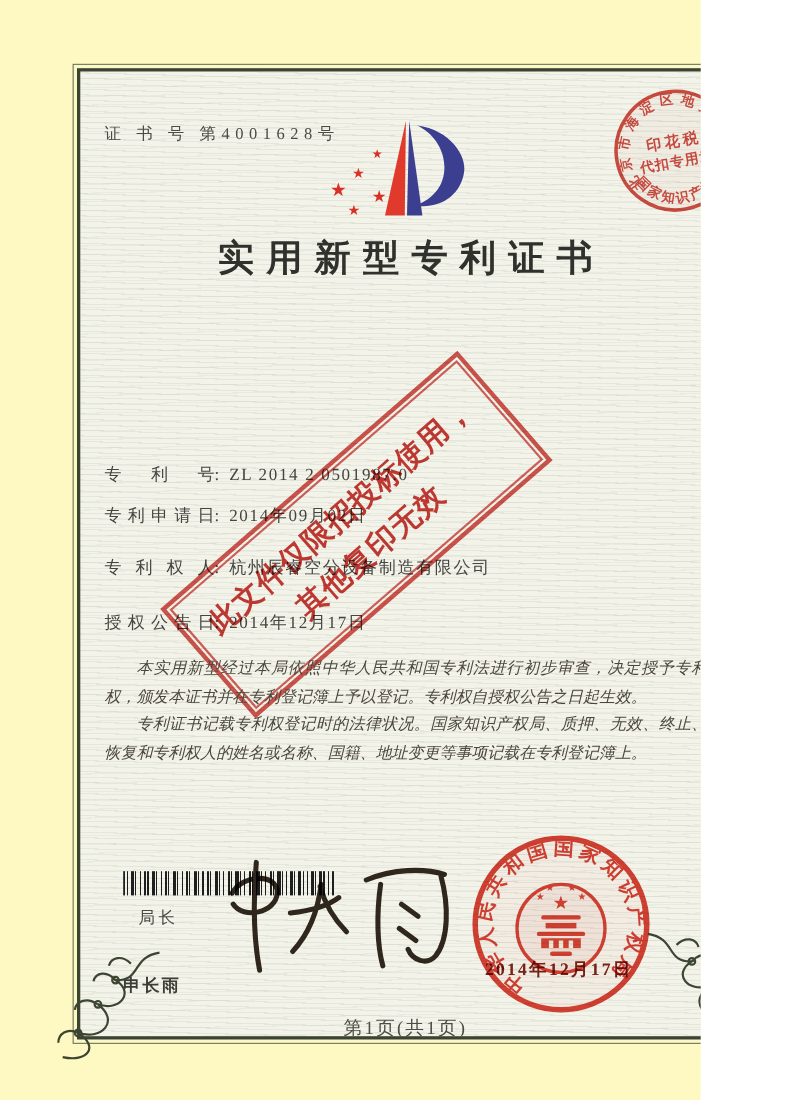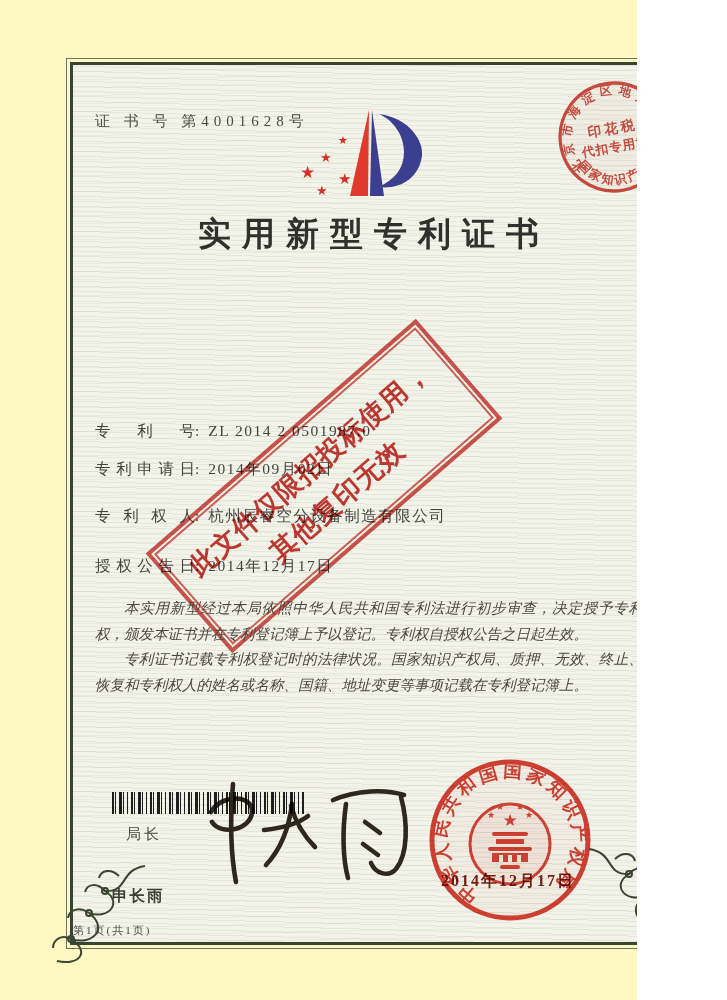--- a/index.html
+++ b/index.html
@@ -41,21 +41,21 @@
       #1e1e1e 3px 4px, rgba(0,0,0,0) 4px 7px,
       #1e1e1e 7px 10px, rgba(0,0,0,0) 10px 11px,
       #1e1e1e 11px 12px, rgba(0,0,0,0) 12px 15px,
       #1e1e1e 15px 16px, rgba(0,0,0,0) 16px 19px);
   }
   .signer-title{position:absolute;left:41px;top:760px;font-size:15px;color:#4a4a44;letter-spacing:3px;margin-left:12px;}
   .signer-name{position:absolute;left:39px;top:821px;font-size:15.5px;font-weight:600;color:#3d3d37;letter-spacing:2px;}
   .signature{position:absolute;left:122px;top:703px;width:232px;height:125px;mix-blend-mode:multiply;}
   .office-seal{position:absolute;left:353px;top:691px;width:168px;height:168px;mix-blend-mode:multiply;opacity:.9;}
   .seal-date{position:absolute;left:368px;top:806px;font-size:16px;font-weight:600;color:#7e241a;letter-spacing:2px;mix-blend-mode:multiply;}
-  .footer{position:absolute;left:0;top:858px;width:100%;font-size:11px;letter-spacing:2px;color:#4c4c46;}
+  .footer{position:absolute;left:0;top:858px;width:100%;text-align:center;font-size:17px;letter-spacing:2px;color:#4c4c46;}
   .ornament{position:absolute;width:100px;height:110px;}
   .ornament.bl{left:-24px;top:795px;}
   .ornament.br{left:512px;top:778px;transform:scaleX(-1);}
   svg text{font-family:"Liberation Serif","DejaVu Serif",serif;}
 </style>
 </head>
 <body>
 
 <div class="page">
   <div class="frame">

